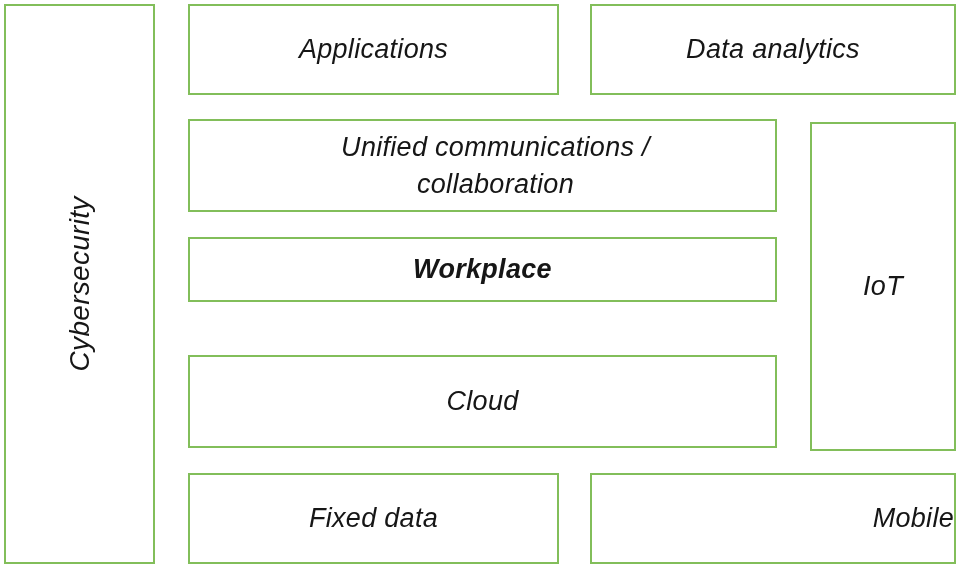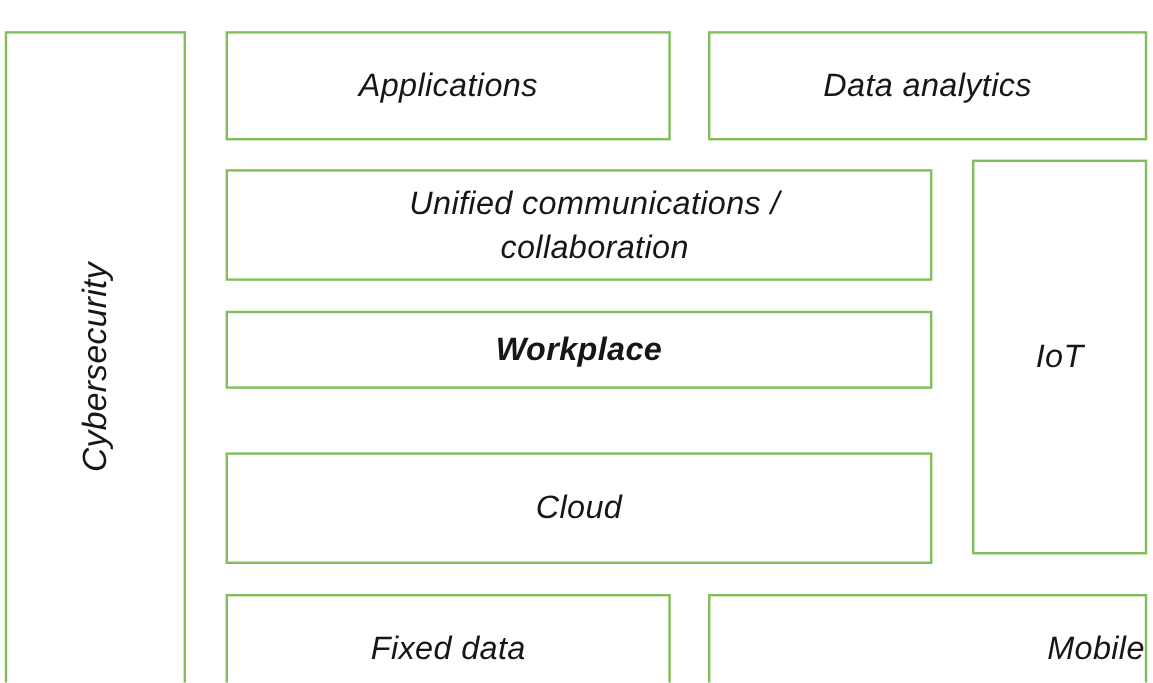--- a/index.html
+++ b/index.html
@@ -16,21 +16,20 @@
   }
   .dbox{
     position:absolute;
     box-sizing:border-box;
     border:2px solid var(--green);
     background:#ffffff;
     display:flex;
     align-items:center;
     justify-content:center;
     text-align:center;
-    margin-top:22px;
   }
   .dbox .lbl{
     font-style:italic;
     font-size:27px;
     line-height:1.35;
     color:var(--ink);
     letter-spacing:0.3px;
   }
   
   .b-cyber{left:4px;top:4px;width:151px;height:560px;}
@@ -41,21 +40,21 @@
   }
   
   .b-apps{left:188px;top:4px;width:371px;height:91px;}
   .b-analytics{left:590px;top:4px;width:366px;height:91px;}
   
   .b-unified{left:188px;top:119px;width:589px;height:93px;padding-left:26px;}
   .b-unified .lbl{max-width:430px;}
   .b-workplace{left:188px;top:237px;width:589px;height:65px;font-weight:bold;}
   .b-cloud{left:188px;top:355px;width:589px;height:93px;}
   
-  .b-iot{left:810px;top:111px;width:146px;height:329px;}
+  .b-iot{left:810px;top:122px;width:146px;height:329px;}
   
   .b-fixed{left:188px;top:473px;width:371px;height:91px;}
   .b-mobile{left:590px;top:473px;width:366px;height:91px;justify-content:flex-end;}
 </style>
 </head>
 <body>
 
 <div class="canvas">
 
   <div class="dbox b-cyber">

